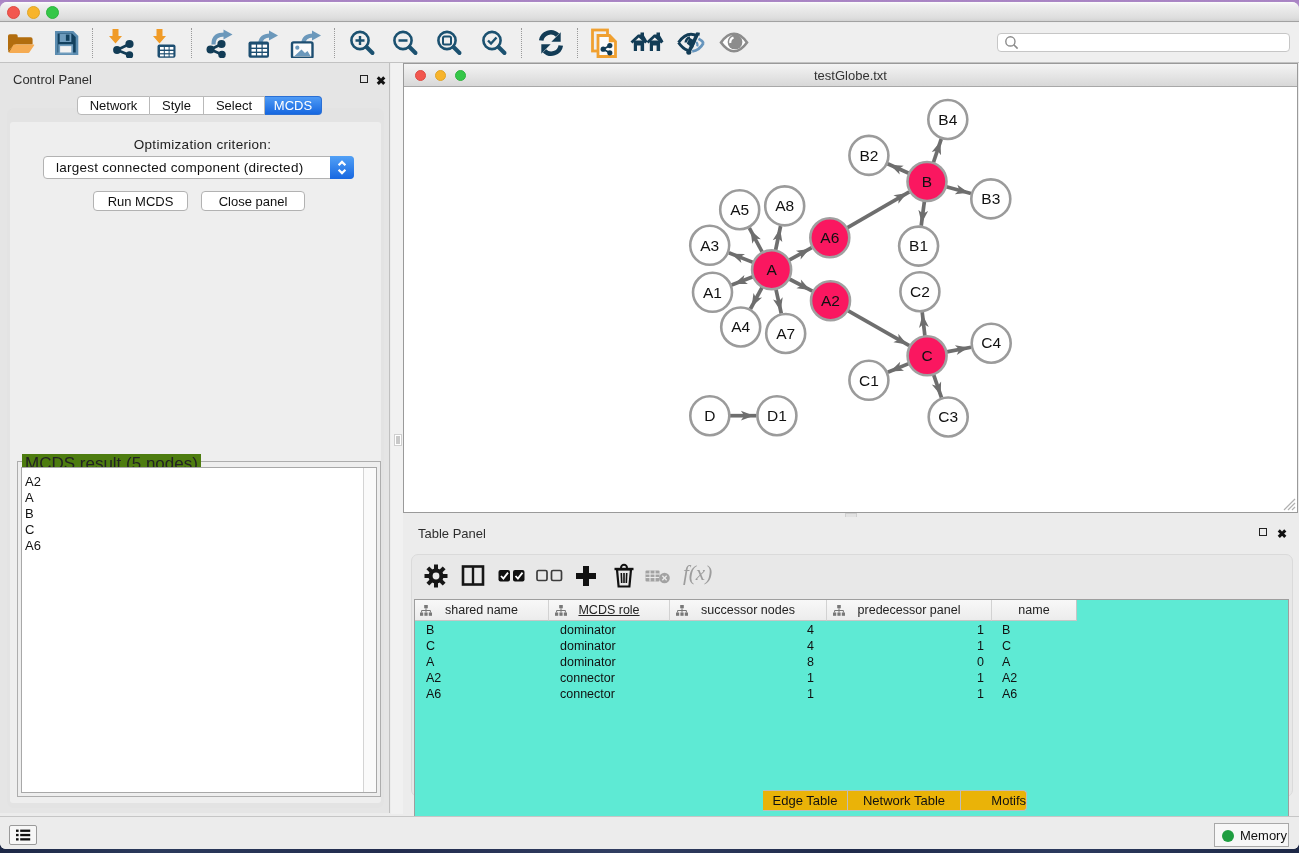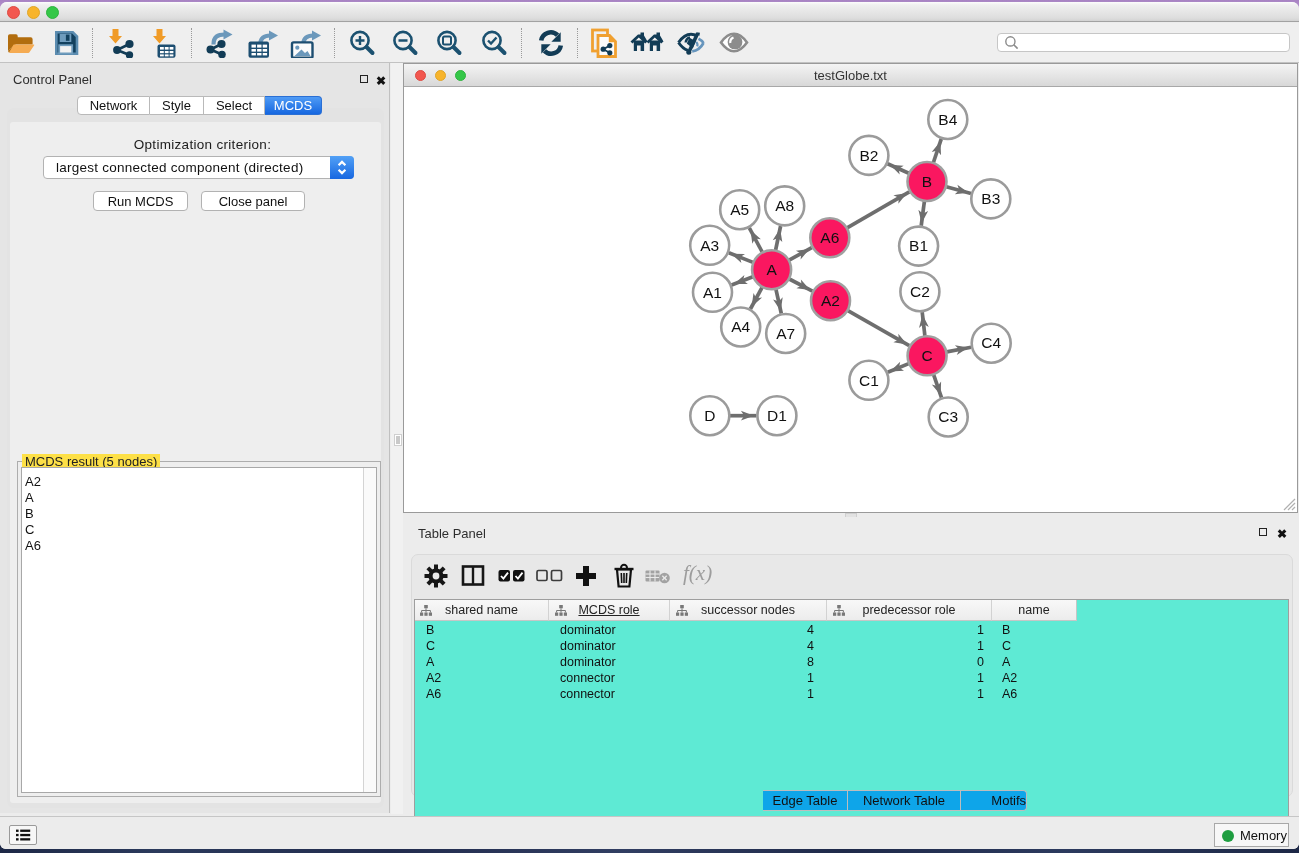--- a/index.html
+++ b/index.html
@@ -57,21 +57,21 @@
   #tpanel .hdr { position:absolute; left:15px; top:9px; font-size:13px; color:#2e2e2e; }
   #ttoolbar { position:absolute; left:8px; top:37px; width:882px; height:243px;
     background:#e8e8e8; border:1px solid #dadada; border-radius:7px; }
   #ttable { position:absolute; left:11px; top:82px; width:875px; height:228px;
     background:#5eead4; border:1px solid #9e9e9e; }
   .thead { position:absolute; left:0; top:0; height:21px; background:linear-gradient(#f8f8f8,#ececec);
     border-bottom:1px solid #c6c6c6; border-right:1px solid #d2d2d2;
     font-size:12.5px; color:#222; text-align:center; line-height:21px; }
   .trow { position:absolute; font-size:12.5px; color:#111; height:16px; line-height:16px; }
   .btabs { position:absolute; top:273px; display:flex; }
-  .btab { height:21px; font-size:13px; color:#111; background:#0ea5e9;
+  .btab { height:21px; font-size:13px; color:#111; background:#eab308;
     border:1px solid #bdbdbd; border-left:none; text-align:center; line-height:20px; }
   .btab.last { border-radius:0 4px 4px 0;text-align:right; }
   .btab.sel { background:linear-gradient(#4f9bf5,#1667e0); color:#fff; border-color:#2a6fd4; border-radius:4px 0 0 4px;margin-top:36px; }
   #statusbar { position:absolute; left:0; top:814px; width:1299px; height:33px;
     background:#ececec; border-top:1px solid #c6c6c6; }
   #memorybtn { position:absolute; right:10px; top:6px; width:75px; height:24px; background:#f7f7f7;
     border:1px solid #a8a8a8; font-size:13px; color:#111; }
 </style>
 </head>
 <body>
@@ -259,21 +259,21 @@
       <div style="position:absolute;right:-1px;top:-1px;width:24px;height:23px;background:linear-gradient(#52a1f6,#1767e1);border-radius:0 4px 4px 0;">
         <svg width="24" height="23" viewBox="0 0 24 23">
               <path d="M8.6 9.3 L12 5.9 L15.4 9.3" fill="none" stroke="#fff" stroke-width="2.2"></path>
               <path d="M8.6 13.7 L12 17.1 L15.4 13.7" fill="none" stroke="#fff" stroke-width="2.2"></path>
             </svg>
       </div>
     </div>
     <div style="position:absolute;left:83px;top:69px;width:95px;height:20px;background:#fff;border:1px solid #b2b2b2;border-radius:4px;text-align:center;font-size:13px;line-height:19px;color:#111;">Run MCDS</div>
     <div style="position:absolute;left:191px;top:69px;width:104px;height:20px;background:#fff;border:1px solid #b2b2b2;border-radius:4px;text-align:center;font-size:13px;line-height:19px;color:#111;">Close panel</div>
     <div style="position:absolute;left:7px;top:339px;width:364px;height:336px;border:1px solid #adadad;">
-      <div style="position:absolute;left:4px;top:-8px;background:#fde047;padding:0 3px;font-size:13px;color:#222;">MCDS result (5 nodes)</div>
+      <div style="position:absolute;left:4px;top:-8px;background:#4d7c0f;padding:0 3px;font-size:17px;color:#222;">MCDS result (5 nodes)</div>
       <div style="position:absolute;left:3px;top:5px;width:356px;height:326px;background:#fff;border:1px solid #a8a8a8;">
         <div style="position:absolute;left:3px;top:6px;font-size:13px;color:#111;line-height:16px;">A2<br>A<br>B<br>C<br>A6</div>
         <div style="position:absolute;right:0;top:0;width:13px;height:100%;background:#fafafa;border-left:1px solid #d4d4d4;"></div>
       </div>
     </div>
   </div>
 </div>
 <div style="position:absolute;left:391px;top:61px;width:12px;height:751px;background:#f1f1f1;"></div>
 <div style="position:absolute;left:394px;top:432px;width:8px;height:12px;background:#fff;border:1px solid #cfcfcf;"></div>
 <div style="position:absolute;left:396px;top:434px;width:4px;height:8px;background:#c9c9c9;"></div>
@@ -436,21 +436,21 @@
             <line x1="17.3" y1="6.8" x2="21.7" y2="11.2"></line>
             <line x1="21.7" y1="6.8" x2="17.3" y2="11.2"></line>
           </g>
     </svg>
     <div style="position:absolute;left:271px;top:6px;font-family:'Liberation Serif',serif;font-style:italic;font-size:21px;color:#9d9d9d;">f(x)</div>
   </div>
   <div id="ttable">
     <div class="thead" style="left:0;width:134px;">shared name</div>
     <div class="thead" style="left:134px;width:121px;text-decoration:underline;">MCDS role</div>
     <div class="thead" style="left:255px;width:157px;">successor nodes</div>
-    <div class="thead" style="left:412px;width:165px;">predecessor role</div>
+    <div class="thead" style="left:412px;width:165px;">predecessor panel</div>
     <div class="thead" style="left:577px;width:85px;border-right:1px solid #c6c6c6;">name</div>
     <svg class="hico" style="position:absolute;left:5px;top:5px" width="12" height="12" viewBox="0 0 12 12">
           <g fill="#787878">
             <rect x="4.2" y="0" width="3.6" height="3.3"></rect>
             <rect x="0" y="7.5" width="3.2" height="3.3"></rect>
             <rect x="4.4" y="7.5" width="3.2" height="3.3"></rect>
             <rect x="8.8" y="7.5" width="3.2" height="3.3"></rect>
           </g>
           <g stroke="#787878" stroke-width="1">
             <line x1="6" y1="3.3" x2="6" y2="5.5"></line>

